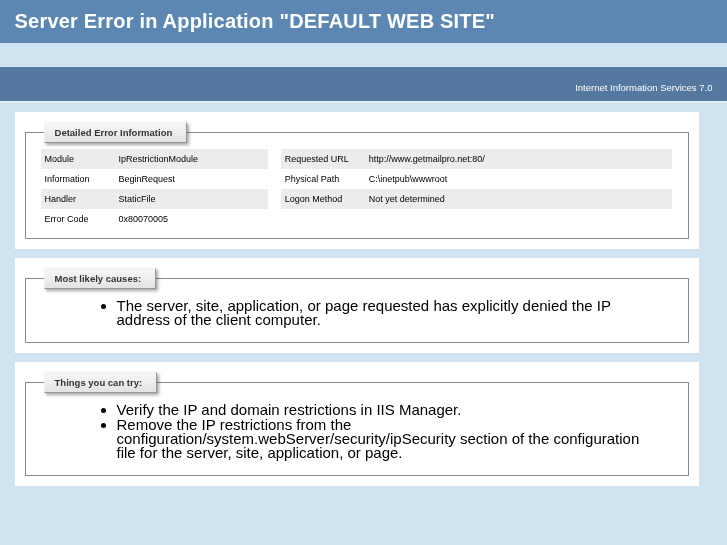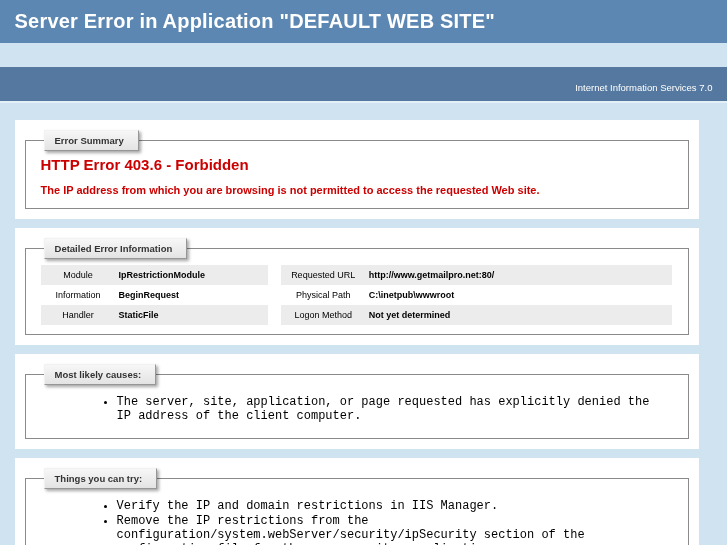--- a/index.html
+++ b/index.html
@@ -73,83 +73,79 @@
     font-weight: bold;
     margin: 11px 0 3px 0;
   }
   
   .details-row { display: flex; margin-top: 6px; }
   .details-left  { width: 36%; margin-right: 2%; }
   .details-right { width: 62%; }
   table.details { width: 100%; border-collapse: collapse; font-size: 9px; }
   table.details th {
     font-weight: normal;
-    text-align: center;
+    text-align: left;
     vertical-align: top;
     padding: 5px 5px 5px 4px;
     white-space: nowrap;
   }
   table.details td {
-    font-weight: bold;
+    font-weight: normal;
     text-align: left;
     padding: 5px 4px 5px 2px;
     word-break: break-all;
   }
   .details-left  th { width: 76px; }
   .details-right th { width: 86px; }
   tr.alt { background: #ECECEC; }
   
   ul.hints {
     margin: 10px 0 6px 0;
     padding-left: 76px;
-    font-size: 12px;
+    font-size: 15px;
     line-height: 14px;
-    font-family: Liberation Mono, monospace;
   }
   ul.hints li { margin: 0 0 1px 0; padding-right: 10px; }
 </style>
 </head>
 <body>
 
 <div id="header">
   <h1>Server Error in Application "DEFAULT WEB SITE"</h1>
 </div>
 
 <div id="server-version">
   <span>Internet Information Services 7.0</span>
 </div>
 
 <div id="content">
 
-  <div class="content-container first">
-    <fieldset>
-      <legend>Error Summary</legend>
-      <h2 class="error-title">HTTP Error 403.6 - Forbidden</h2>
-      <h3 class="error-desc">The IP address from which you are browsing is not permitted to access the requested Web site.</h3>
-    </fieldset>
-  </div>
 
   <div class="content-container">
     <fieldset>
       <legend>Detailed Error Information</legend>
       <div class="details-row">
         <div class="details-left">
           <table class="details">
             <tbody>
               <tr class="alt">
                 <th>Module</th>
                 <td>IpRestrictionModule</td>
               </tr>
               <tr>
                 <th>Information</th>
                 <td>BeginRequest</td>
               </tr>
               <tr class="alt">
                 <th>Handler</th>
                 <td>StaticFile</td>
+              </tr>
+              <tr>
+                <th>Error Code</th>
+                <td>0x80070005</td>
               </tr>
             </tbody>
           </table>
         </div>
         <div class="details-right">
           <table class="details">
             <tbody>
               <tr class="alt">
                 <th>Requested URL</th>
                 <td>http://www.getmailpro.net:80/</td>

